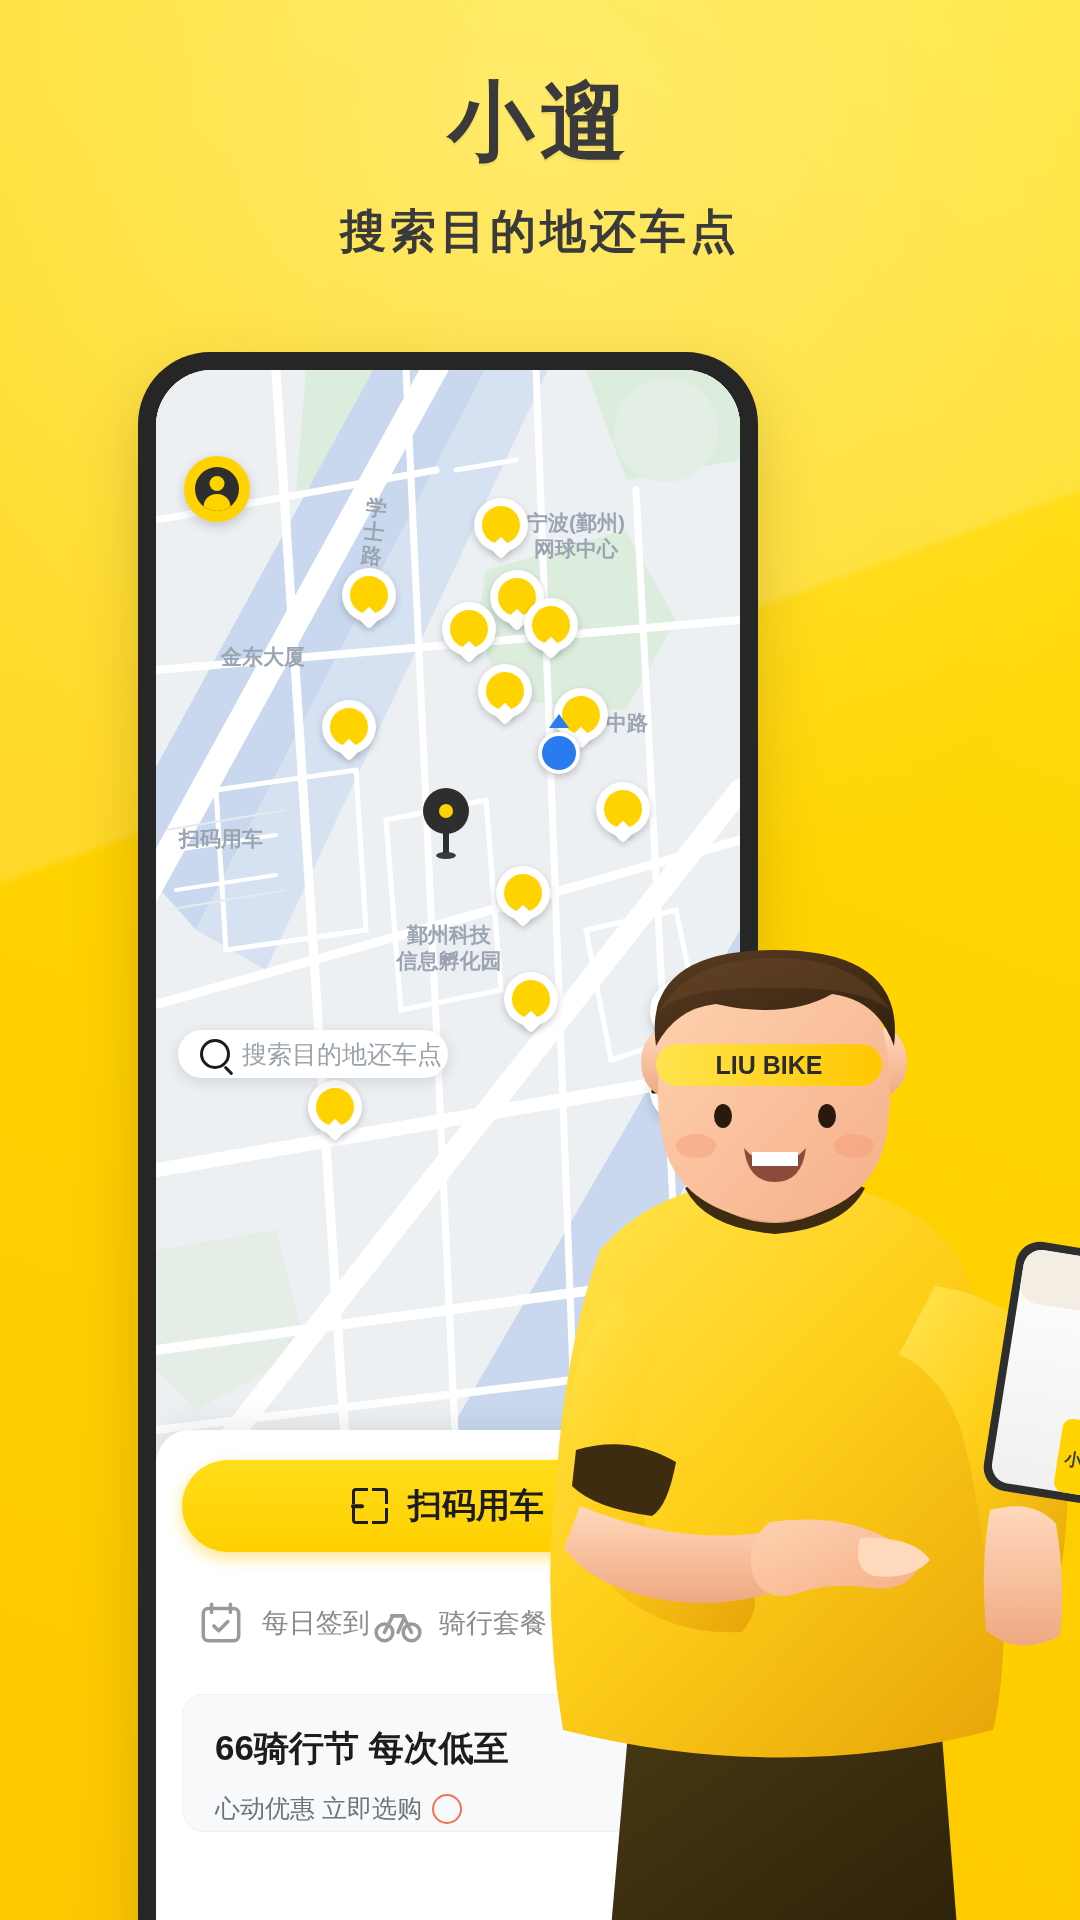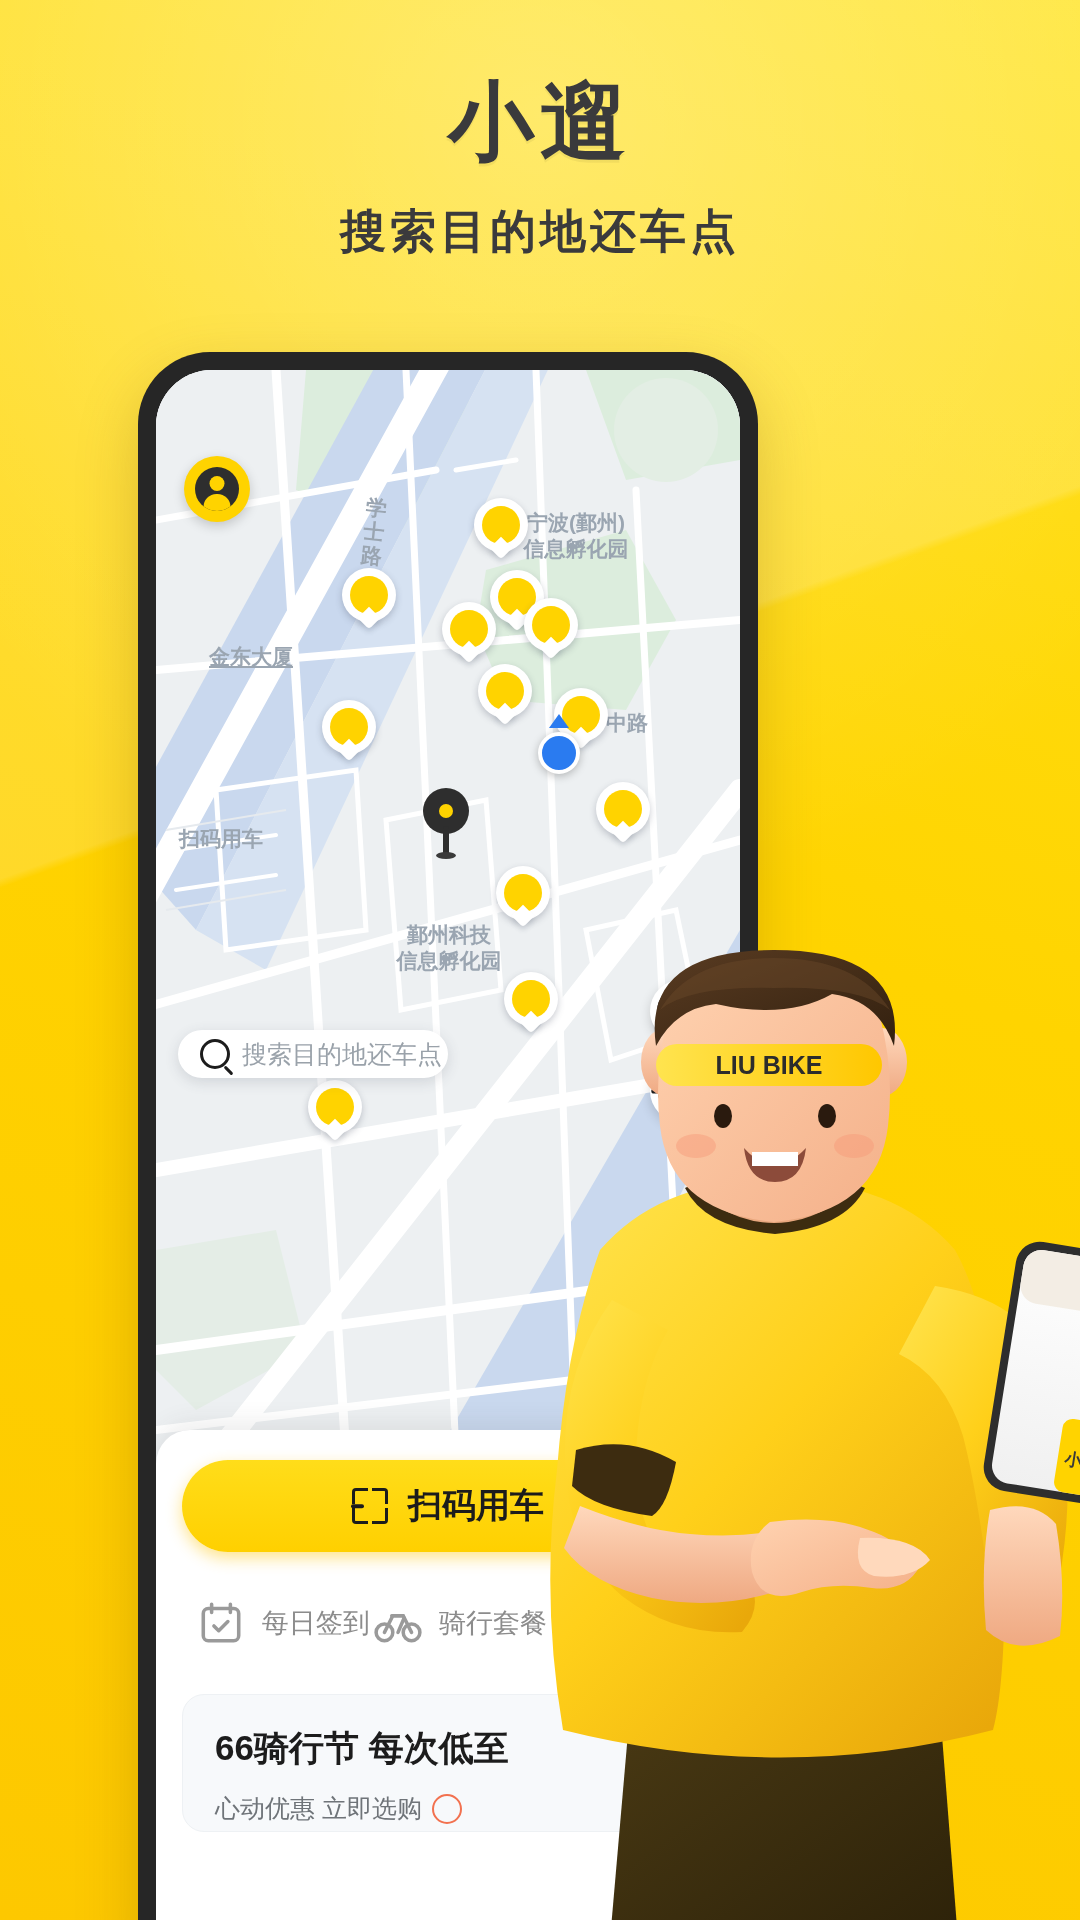--- a/index.html
+++ b/index.html
@@ -194,25 +194,25 @@
           </g>
           <g stroke="#E6EAEE" fill="none" stroke-width="2">
             <path d="M10 460 L130 440"></path>
               <path d="M10 540 L130 520"></path>
           </g>
         </svg>
 
         <div class="riverlabel" style="left:58px;top:92px;transform:rotate(62deg);transform-origin:left top;">印墨河</div>
 
         <div class="maplabel" style="left:360px;top:140px;width:120px;">宁波(鄞州)
-信息孵化园</div>
+网球中心</div>
         <div class="maplabel" style="left:205px;top:126px;width:26px;line-height:1.15;transform:rotate(6deg);">学
 士
 路</div>
-        <div class="maplabel" style="left:40px;top:274px;width:110px;text-decoration:underline;">金东大厦</div>
+        <div class="maplabel" style="left:52px;top:274px;width:110px;">金东大厦</div>
         <div class="maplabel" style="left:10px;top:456px;width:110px;">扫码用车</div>
         <div class="maplabel" style="left:392px;top:340px;width:110px;">日丽 中路</div>
         <div class="maplabel" style="left:218px;top:552px;width:150px;">鄞州科技
 信息孵化园</div>
 
         <div class="pin" style="left:318px;top:128px;">
             <div class="head"></div>
             <div class="tail"></div>
           </div>
         <div class="pin" style="left:186px;top:198px;">

